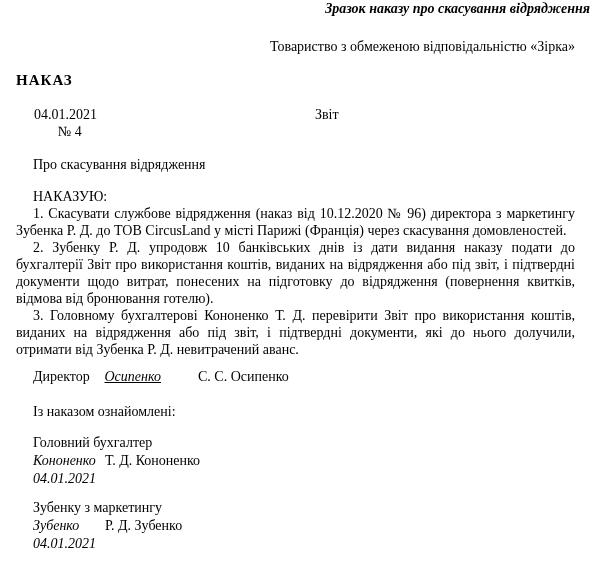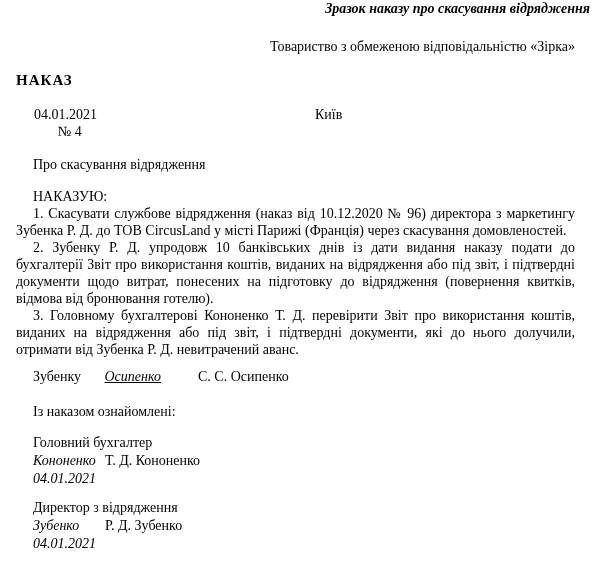--- a/index.html
+++ b/index.html
@@ -72,52 +72,52 @@
 <div class="page">
 
   <div class="sample-title">Зразок наказу про скасування відрядження</div>
 
   <div class="company">Товариство з обмеженою відповідальністю «Зірка»</div>
 
   <div class="doc-title">НАКАЗ</div>
 
   <div class="date-row">
     <span class="date">04.01.2021</span>
-    <span class="city">Київ</span>
+    <span class="city">Звіт</span>
   </div>
 
   <div class="number">№ 4</div>
 
   <div class="subject ind">Про скасування відрядження</div>
 
   <div class="resolve ind">НАКАЗУЮ:</div>
 
   <p class="para">1. Скасувати службове відрядження (наказ від 10.12.2020 № 96) директора з маркетингу Зубенка Р. Д. до ТОВ CircusLand у місті Парижі (Франція) через скасування домовленостей.</p>
 
   <p class="para">2. Зубенку Р. Д. упродовж 10 банківських днів із дати видання наказу подати до бухгалтерії Звіт про використання коштів, виданих на відрядження або під звіт, і підтвердні документи щодо витрат, понесених на підготовку до відрядження (повернення квитків, відмова від бронювання готелю).</p>
 
   <p class="para">3. Головному бухгалтерові Кононенко Т. Д. перевірити Звіт про використання коштів, виданих на відрядження або під звіт, і підтвердні документи, які до нього долучили, отримати від Зубенка Р. Д. невитрачений аванс.</p>
 
   <div class="sign-row">
-    <span class="pos">Зубенку</span>
+    <span class="pos">Директор</span>
     <span class="sig">Осипенко</span>
     <span class="nm">С. С. Осипенко</span>
   </div>
 
   <div class="ack-label ind">Із наказом ознайомлені:</div>
 
   <div class="ack-block ack-block-1">
     <div class="ack-pos">Головний бухгалтер</div>
     <div class="ack-sign-row">
       <span class="sig">Кононенко</span><span class="nm">Т. Д. Кононенко</span>
     </div>
     <div class="ack-date">04.01.2021</div>
   </div>
 
   <div class="ack-block ack-block-2">
-    <div class="ack-pos">Директор з відрядження</div>
+    <div class="ack-pos">Зубенку з маркетингу</div>
     <div class="ack-sign-row">
       <span class="sig">Зубенко</span><span class="nm">Р. Д. Зубенко</span>
     </div>
     <div class="ack-date">04.01.2021</div>
   </div>
 
 </div>
 
 </body></html>

